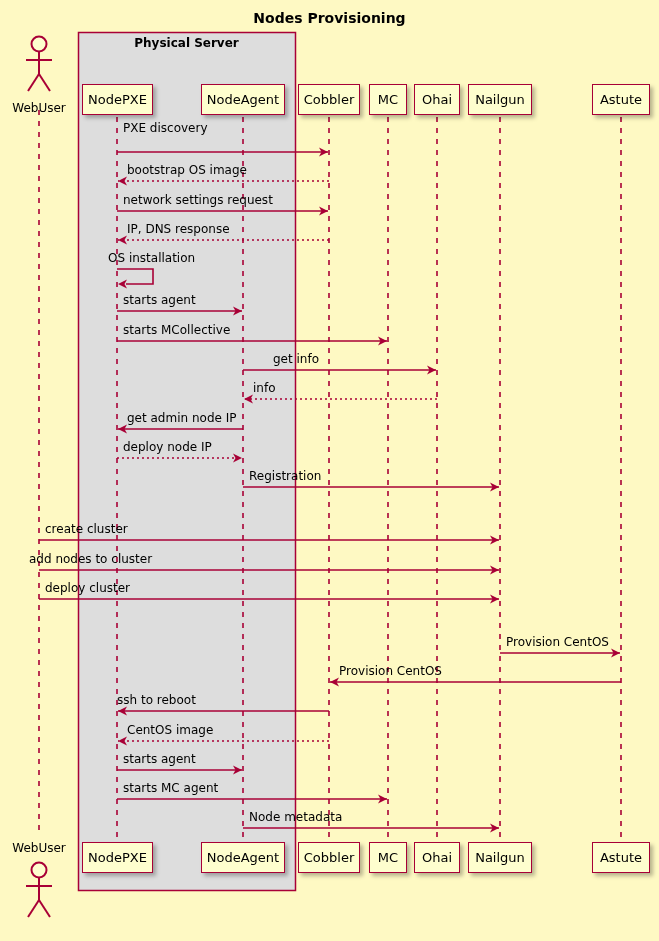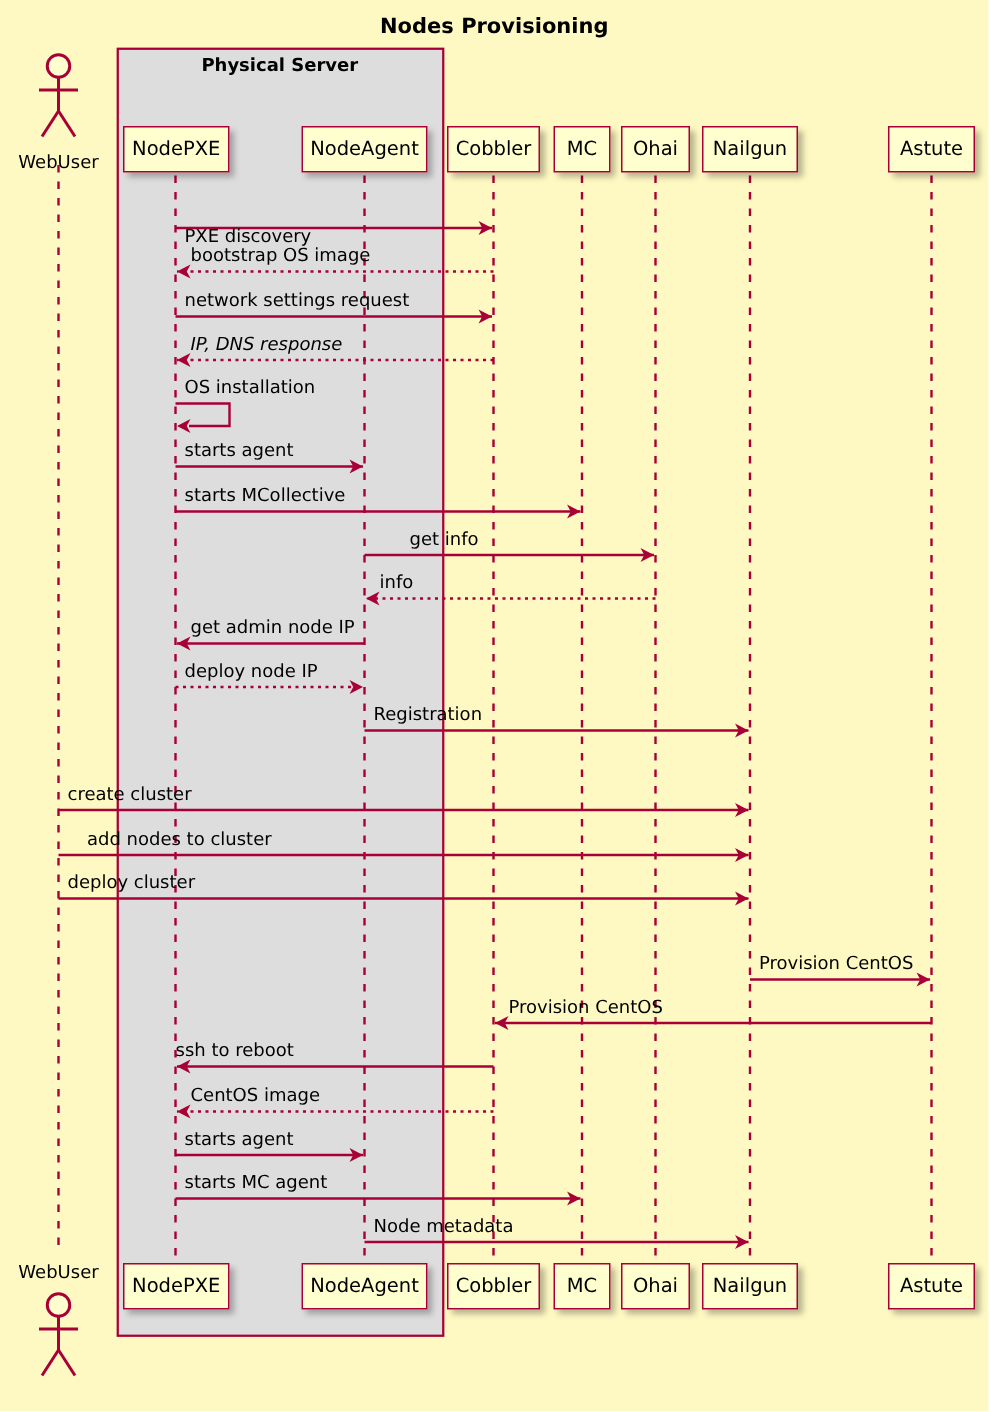--- a/index.html
+++ b/index.html
@@ -177,34 +177,34 @@
       <div class="participant-box" style="left: 298px; top: 84px; width: 62px; height: 31px;">Cobbler</div>
       <div class="participant-box" style="left: 298px; top: 842px; width: 62px; height: 31px;">Cobbler</div>
       <div class="participant-box" style="left: 369px; top: 84px; width: 38px; height: 31px;">MC</div>
       <div class="participant-box" style="left: 369px; top: 842px; width: 38px; height: 31px;">MC</div>
       <div class="participant-box" style="left: 414px; top: 84px; width: 46px; height: 31px;">Ohai</div>
       <div class="participant-box" style="left: 414px; top: 842px; width: 46px; height: 31px;">Ohai</div>
       <div class="participant-box" style="left: 468px; top: 84px; width: 64px; height: 31px;">Nailgun</div>
       <div class="participant-box" style="left: 468px; top: 842px; width: 64px; height: 31px;">Nailgun</div>
       <div class="participant-box" style="left: 592px; top: 84px; width: 58px; height: 31px;">Astute</div>
       <div class="participant-box" style="left: 592px; top: 842px; width: 58px; height: 31px;">Astute</div>
-      <div class="msg-label" style="top: 150px; left: 123px;">PXE discovery</div>
+      <div class="msg-label" style="top: 121px; left: 123px;">PXE discovery</div>
       <div class="msg-label" style="top: 163px; left: 127px;">bootstrap OS image</div>
       <div class="msg-label" style="top: 193px; left: 123px;">network settings request</div>
-      <div class="msg-label" style="top: 222px; left: 127px; font-style: italic;">IP, DNS response</div>
-      <div class="msg-label" style="left: 123px; top: 251px;">OS installation</div>
+      <div class="msg-label" style="top: 222px; left: 127px;">IP, DNS response</div>
+      <div class="msg-label" style="left: 108px; top: 251px;">OS installation</div>
       <div class="msg-label" style="top: 293px; left: 123px;">starts agent</div>
       <div class="msg-label" style="top: 323px; left: 123px;">starts MCollective</div>
       <div class="msg-label" style="top: 352px; left: 249px; margin-left: 24px;">get info</div>
       <div class="msg-label" style="top: 381px; left: 253px;">info</div>
       <div class="msg-label" style="top: 411px; left: 127px;">get admin node IP</div>
       <div class="msg-label" style="top: 440px; left: 123px;">deploy node IP</div>
       <div class="msg-label" style="top: 469px; left: 249px;">Registration</div>
       <div class="msg-label" style="top: 522px; left: 45px;">create cluster</div>
-      <div class="msg-label" style="top: 552px; left: 58px;">add nodes to cluster</div>
+      <div class="msg-label" style="top: 552px; left: 29px;">add nodes to cluster</div>
       <div class="msg-label" style="top: 581px; left: 45px;">deploy cluster</div>
       <div class="msg-label" style="top: 635px; left: 506px;">Provision CentOS</div>
       <div class="msg-label" style="top: 664px; left: 339px;">Provision CentOS</div>
       <div class="msg-label" style="top: 693px; left: 117px;">ssh to reboot</div>
       <div class="msg-label" style="top: 723px; left: 127px;">CentOS image</div>
       <div class="msg-label" style="top: 752px; left: 123px;">starts agent</div>
       <div class="msg-label" style="top: 781px; left: 123px;">starts MC agent</div>
       <div class="msg-label" style="top: 810px; left: 249px;">Node metadata</div>
     </div>
 

